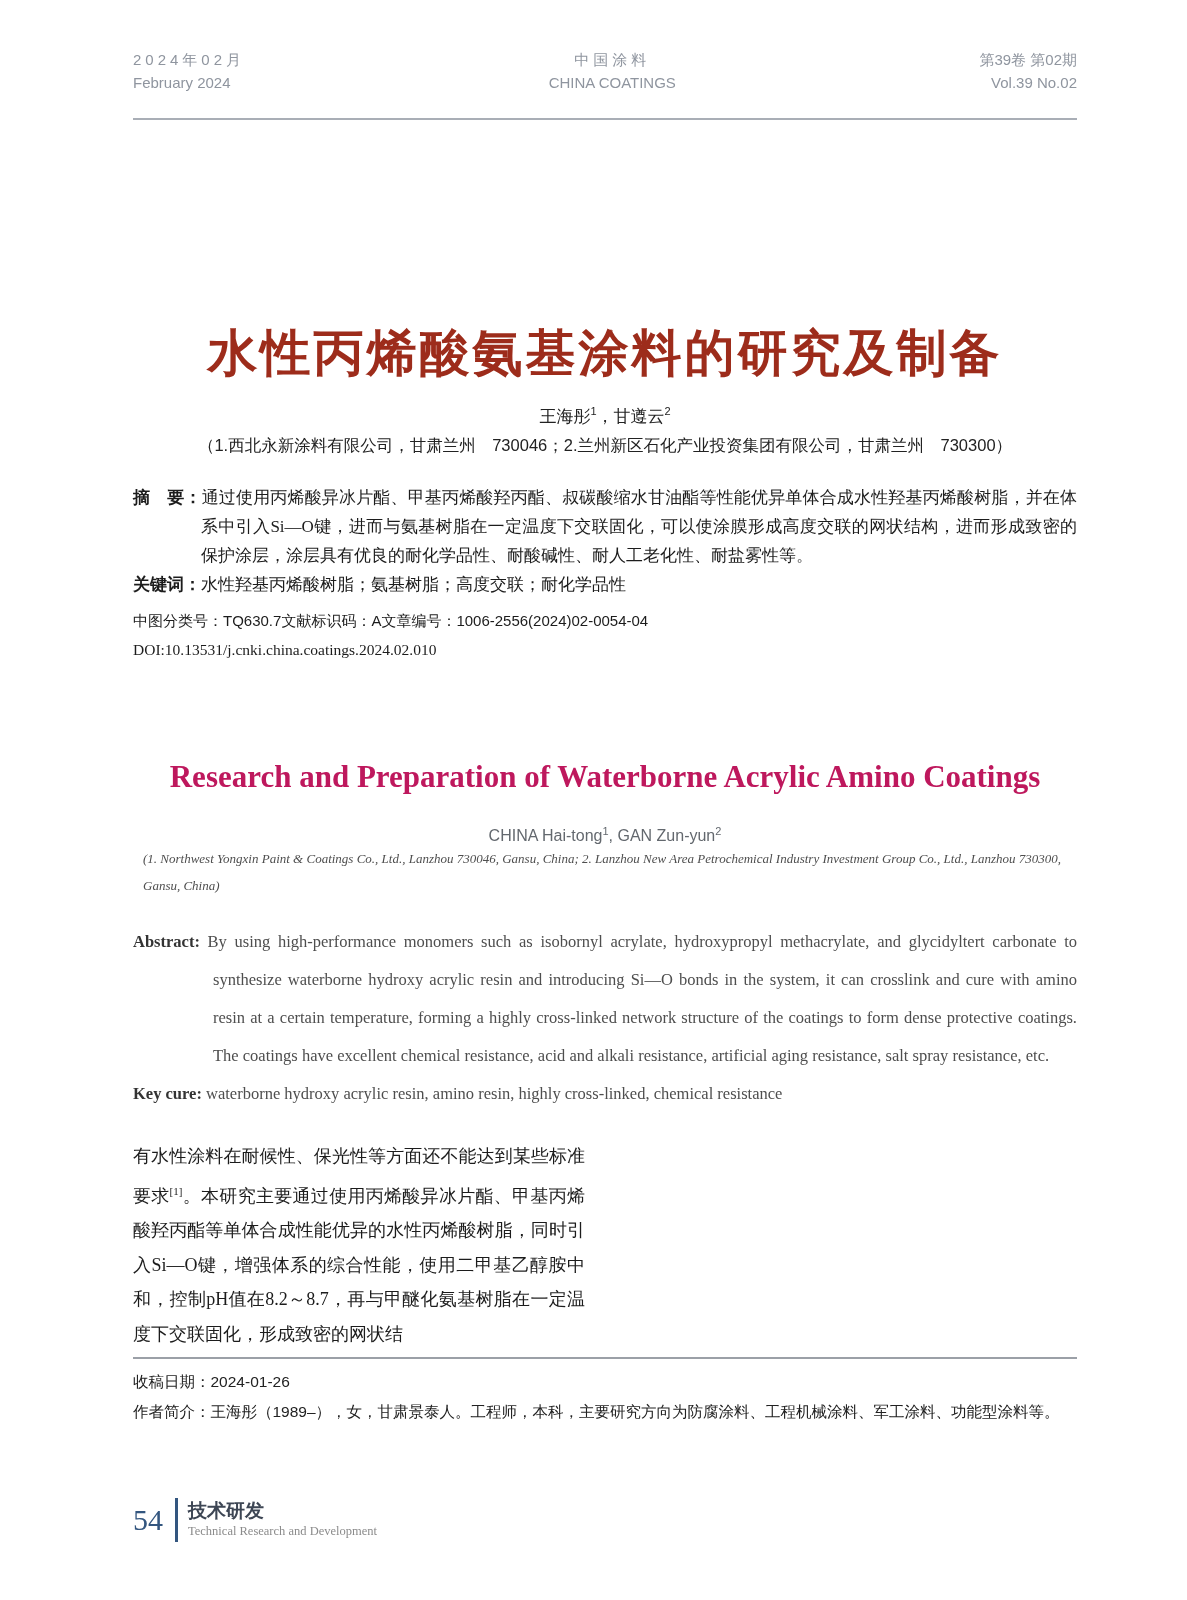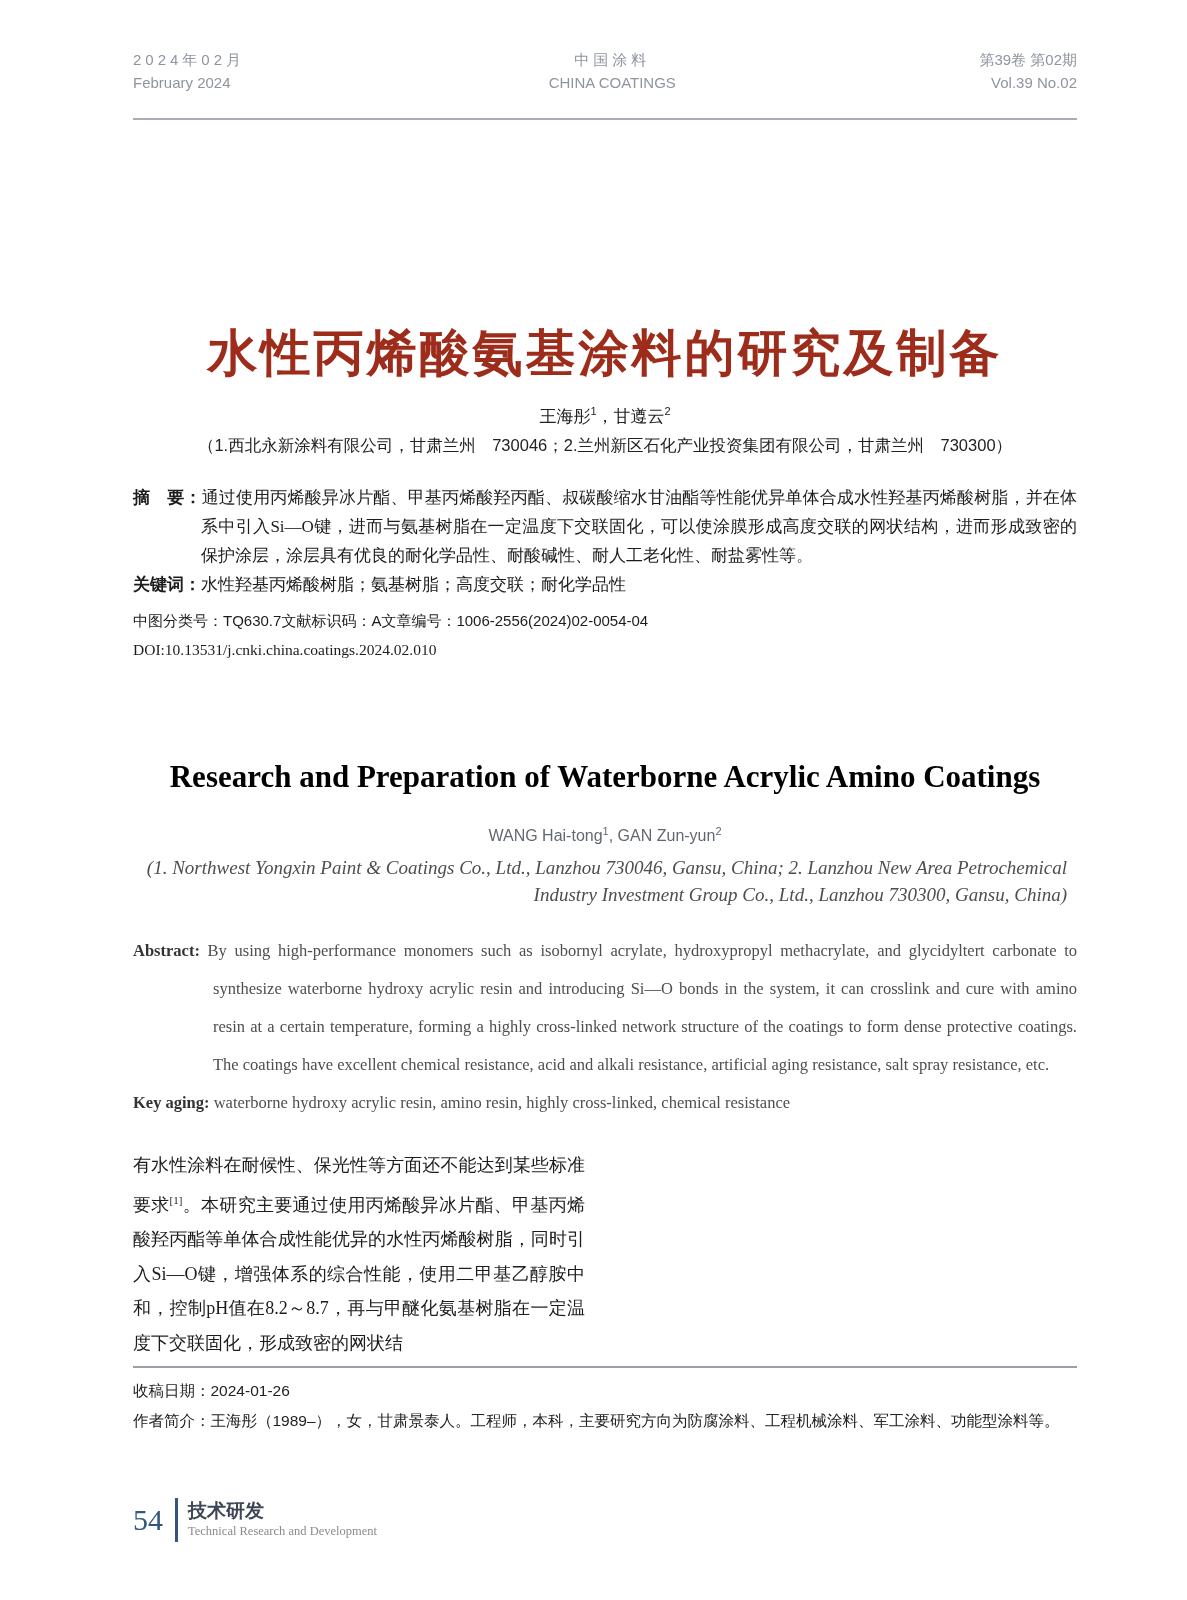--- a/index.html
+++ b/index.html
@@ -92,34 +92,33 @@
   }
 
   
   .title-en {
     margin-top: 96px;
     text-align: center;
     font-family: "Liberation Serif", "DejaVu Serif", serif;
     font-weight: bold;
     font-size: 31px;
     line-height: 44px;
-    color: #000000;
+    color: #be185d;
   }
   .authors-en {
     margin-top: 26px;
     text-align: center;
     font-family: "Liberation Sans", "DejaVu Sans", sans-serif;
     font-size: 16px;
     color: #63686e;
   }
   .affiliation-en {
-    margin-top: 9px;
-    text-align: right;
+    text-align: left;
     font-style: italic;
-    font-size: 19px;
+    font-size: 13px;
     line-height: 27px;
     color: #4e4e4e;
     padding: 0 10px;
   }
   .abstract-en {
     margin-top: 24px;
     font-size: 16.5px;
     line-height: 38px;
     text-align: justify;
     color: #4e4e4e;
@@ -240,27 +239,27 @@
     <div class="meta-row">
       <span>中图分类号：TQ630.7</span>
       <span>文献标识码：A</span>
       <span>文章编号：1006-2556(2024)02-0054-04</span>
     </div>
 
     <div class="doi-line">DOI:10.13531/j.cnki.china.coatings.2024.02.010</div>
 
     <h2 class="title-en">Research and Preparation of Waterborne Acrylic Amino Coatings</h2>
 
-    <div class="authors-en"><span>WANG Hai-tong</span><sup>1</sup><span>, GAN Zun-yun</span><sup>2</sup></div>
+    <div class="authors-en"><span>CHINA Hai-tong</span><sup>1</sup><span>, GAN Zun-yun</span><sup>2</sup></div>
 
     <div class="affiliation-en">(1. Northwest Yongxin Paint &amp; Coatings Co., Ltd., Lanzhou 730046, Gansu, China; 2. Lanzhou New Area Petrochemical Industry Investment Group Co., Ltd., Lanzhou 730300, Gansu, China)</div>
 
     <div class="abstract-en"><span class="lbl">Abstract:</span> <span>By using high-performance monomers such as isobornyl acrylate, hydroxypropyl methacrylate, and glycidyltert carbonate to synthesize waterborne hydroxy acrylic resin and introducing Si—O bonds in the system, it can crosslink and cure with amino resin at a certain temperature, forming a highly cross-linked network structure of the coatings to form dense protective coatings. The coatings have excellent chemical resistance, acid and alkali resistance, artificial aging resistance, salt spray resistance, etc.</span></div>
 
-    <div class="keywords-en"><span class="lbl">Key aging:</span> <span>waterborne hydroxy acrylic resin, amino resin, highly cross-linked, chemical resistance</span></div>
+    <div class="keywords-en"><span class="lbl">Key cure:</span> <span>waterborne hydroxy acrylic resin, amino resin, highly cross-linked, chemical resistance</span></div>
 
     <div class="body-cols">
       <div class="col">
         <p class="body-par"><span>有水性涂料在耐候性、保光性等方面还不能达到某些标准要求</span><sup>[1]</sup><span>。本研究主要通过使用丙烯酸异冰片酯、甲基丙烯酸羟丙酯等单体合成性能优异的水性丙烯酸树脂，同时引入Si—O键，增强体系的综合性能，使用二甲基乙醇胺中和，控制pH值在8.2～8.7，再与甲醚化氨基树脂在一定温度下交联固化，形成致密的网状结</span></p>
       </div>
     </div>
 
     <div class="footnote">
       <div>收稿日期：2024-01-26</div>
       <div>作者简介：王海彤（1989–），女，甘肃景泰人。工程师，本科，主要研究方向为防腐涂料、工程机械涂料、军工涂料、功能型涂料等。</div>

